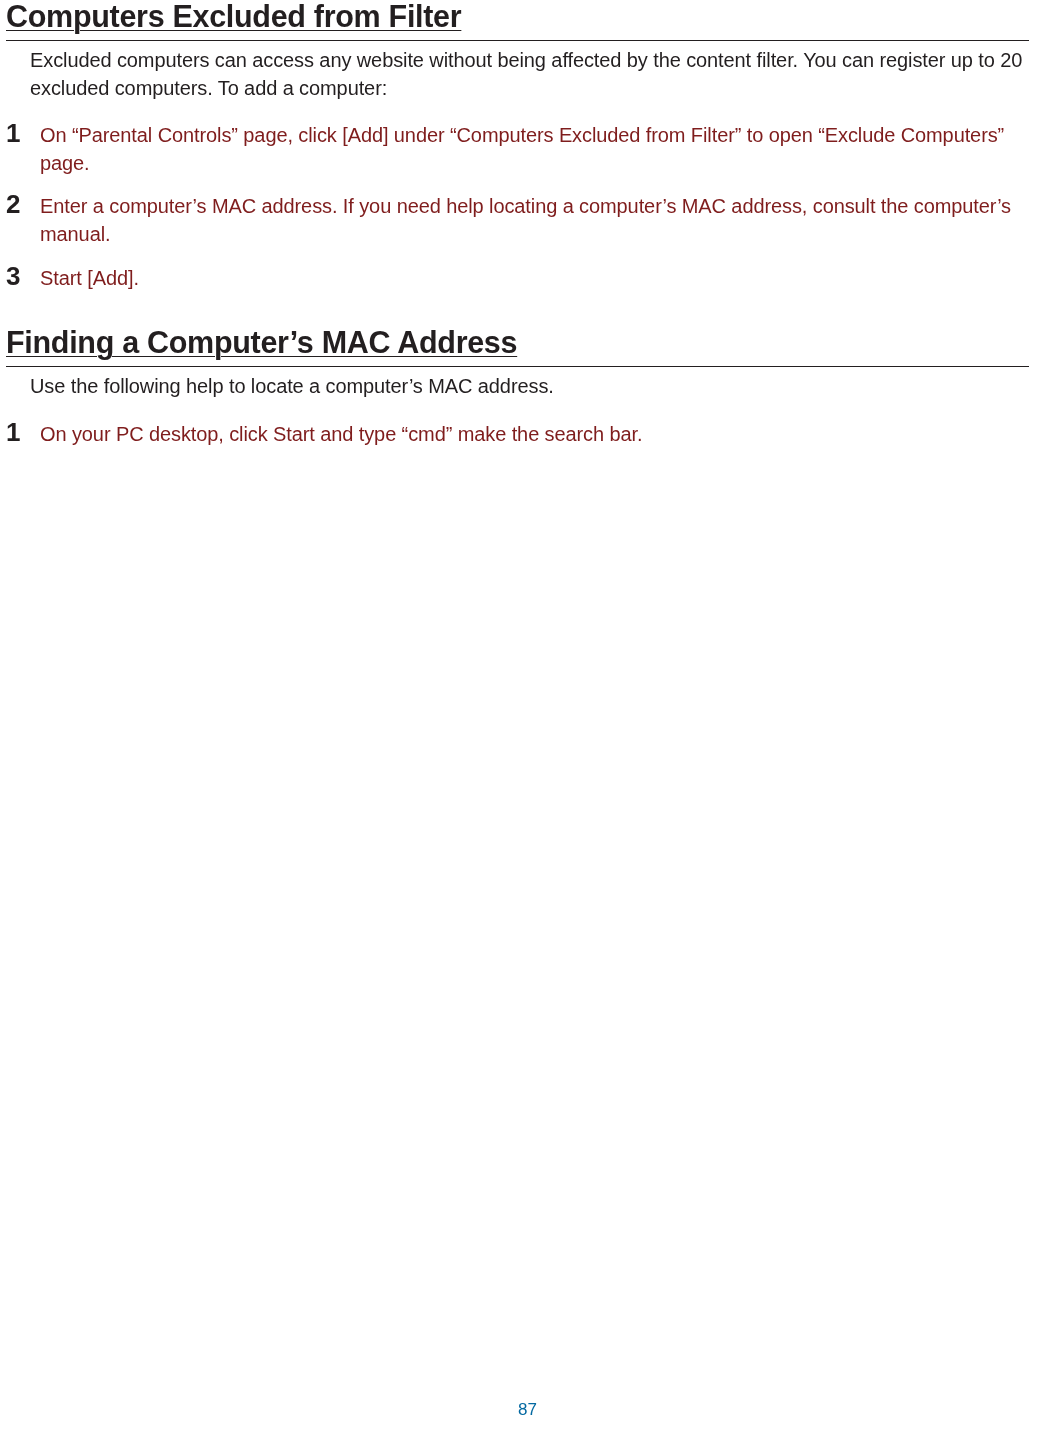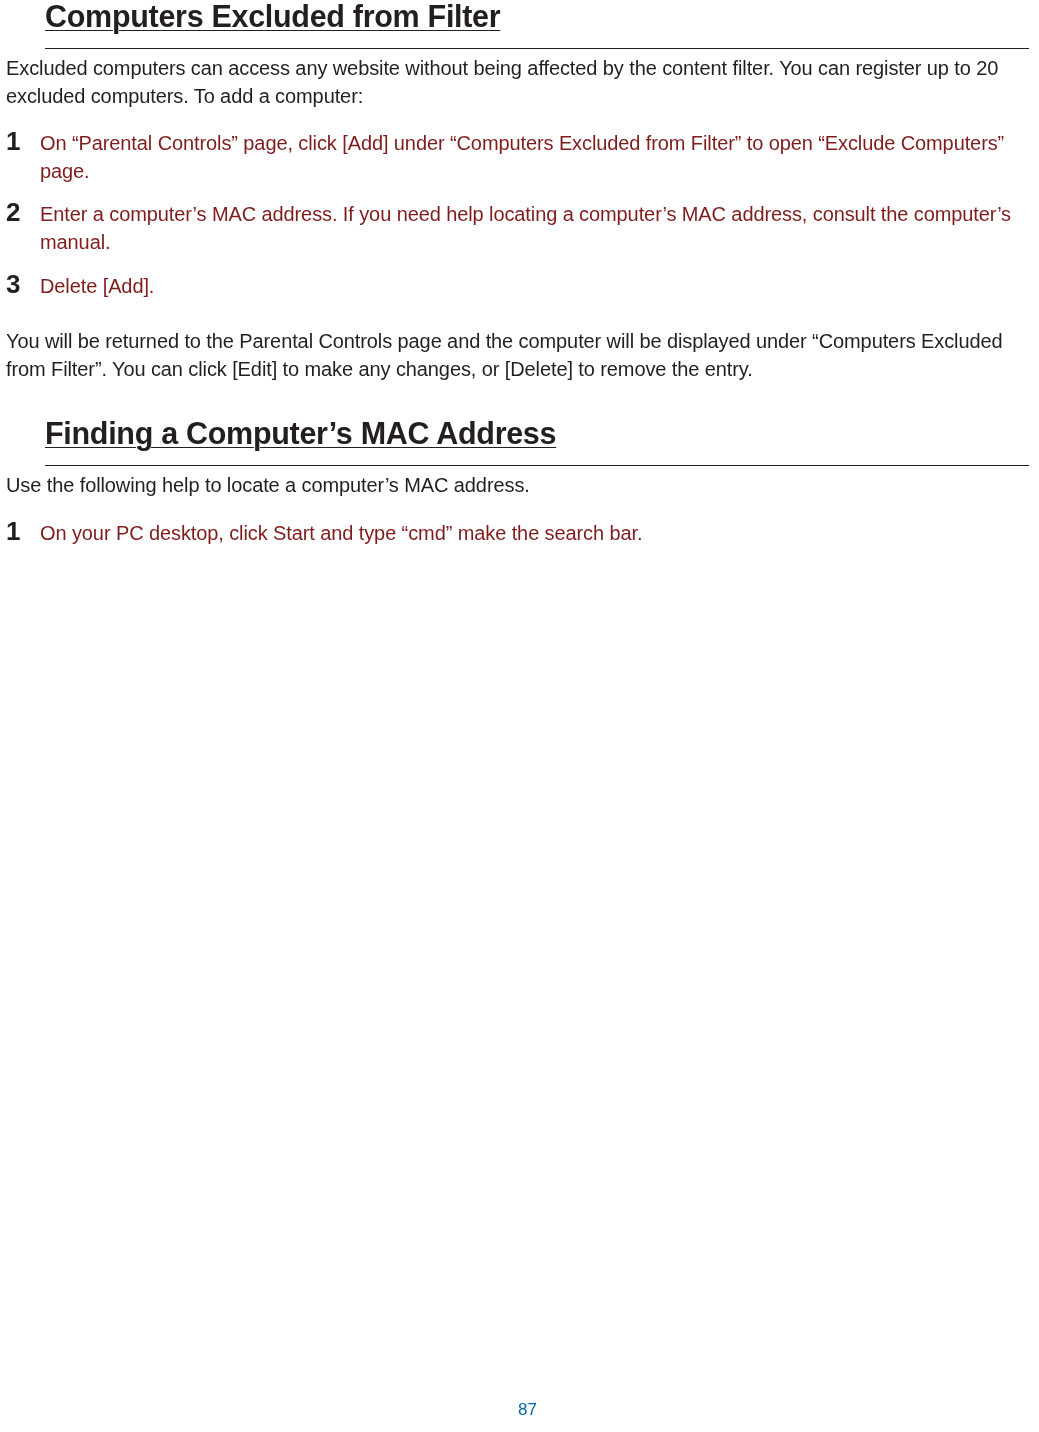--- a/index.html
+++ b/index.html
@@ -16,38 +16,38 @@
       position: relative;
       padding: 0;
     }
     .page-content {
       padding: 0 10px 0 6px;
     }
     .underline-wrap {
       border-bottom: 1px solid #231f20;
       display: block;
       line-height: 1.05;
-      padding-bottom: 16px;
+      padding-bottom: 8px;
       margin-bottom: 6px;
-      margin-left: 39px;
     }
     .underline-wrap .htitle {
       font-size: 30.5px;
       font-weight: 700;
       color: #231f20;
       letter-spacing: -0.3px;
       text-decoration: underline;
       text-decoration-thickness: 1px;
       text-underline-offset: 3px;
     }
     p.intro, p.body-text {
       font-size: 20px;
       line-height: 1.38;
       color: #231f20;
       letter-spacing: -0.1px;
+      margin-left: 24px;
     }
     p.intro {
       margin-bottom: 18px;
     }
     .step {
       display: flex;
       align-items: baseline;
       margin-bottom: 14px;
     }
     .step-num {
@@ -100,24 +100,23 @@
     <div class="step-text">On “Parental Controls” page, click [Add] under “Computers Excluded from Filter” to open “Exclude Computers” page.</div>
   </div>
 
   <div class="step">
     <div class="step-num">2</div>
     <div class="step-text">Enter a computer’s MAC address. If you need help locating a computer’s MAC address, consult the computer’s manual.</div>
   </div>
 
   <div class="step">
     <div class="step-num">3</div>
-    <div class="step-text">Delete [Add].</div>
+    <div class="step-text">Start [Add].</div>
   </div>
 
-  <p class="body-text after-steps">You will be returned to the Parental Controls page and the computer will be displayed under “Computers Excluded from Filter”. You can click [Edit] to make any changes, or [Delete] to remove the entry.</p>
 
   <div class="section-2">
     <div class="underline-wrap">
       <span class="htitle">Finding a Computer’s MAC Address</span>
     </div>
 
     <p class="intro">Use the following help to locate a computer’s MAC address.</p>
 
     <div class="step">
       <div class="step-num">1</div>

